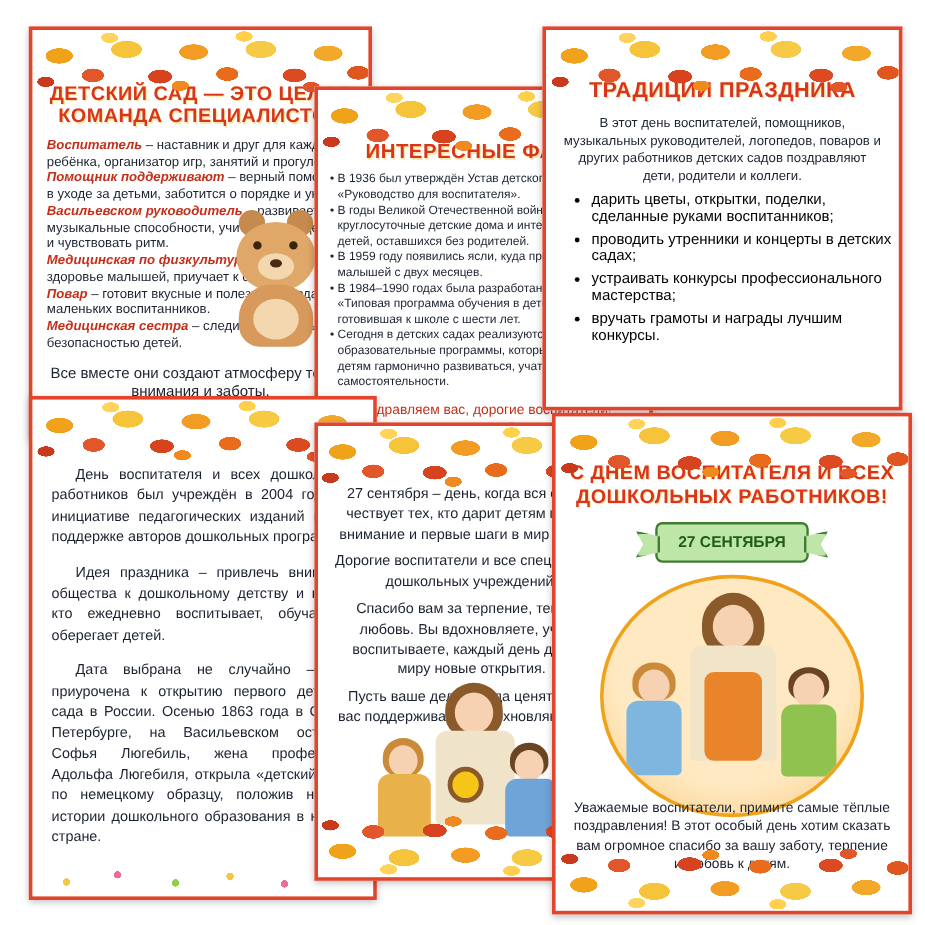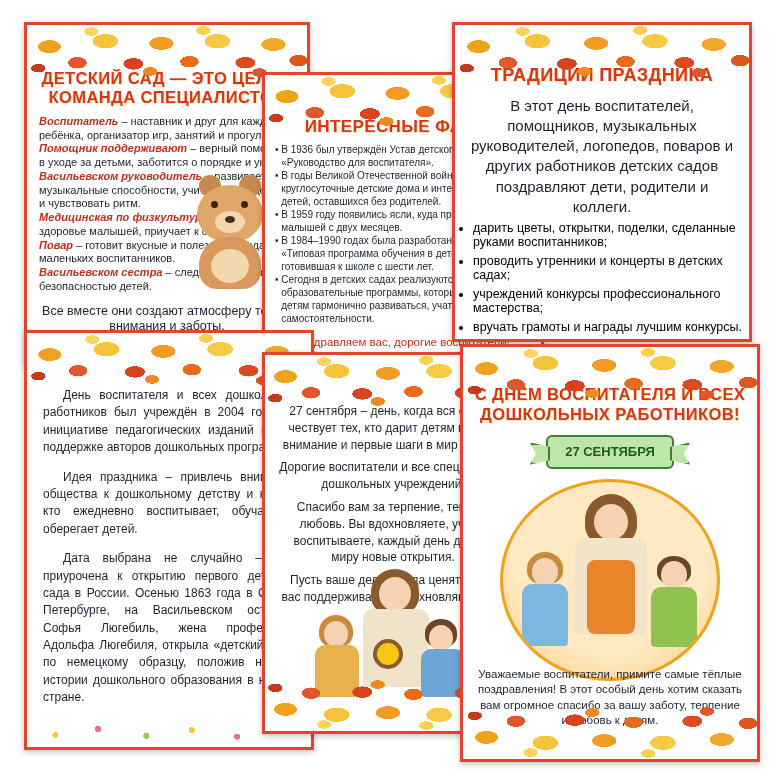--- a/index.html
+++ b/index.html
@@ -45,36 +45,36 @@
 
   .c-title{
     text-align:center;font-weight:bold;color:#d8351a;
     letter-spacing:.4px;line-height:1.15;
     text-shadow:1px 1px 0 #ffe9a8;
   }
   .c-body{color:#1c2330;}
   .c-body b{color:#c3301a;font-style:italic;}
   .just{text-align:justify;}
   ul{margin:4px 0 0 0;padding-left:18px;}
-  li{margin-bottom:5px;}
+  li{margin-bottom:5px;margin-left:20px;}
 
   
   #card-team{left:24px;top:22px;width:286px;height:344px;}
   #card-team .c-title{font-size:16.5px;margin-top:44px;}
   #card-team .c-body{font-size:11px;padding:8px 12px 0 12px;line-height:1.25;}
   #card-team .closing{font-size:12.5px;margin-top:10px;text-align:center;color:#1c2330;}
 
   #card-facts{left:262px;top:72px;width:282px;height:310px;}
   #card-facts .c-title{font-size:17px;margin-top:42px;}
   #card-facts .c-body{font-size:10px;padding:6px 12px 0 10px;line-height:1.3;}
   #card-facts .greet{font-size:11.5px;color:#c3301a;text-align:center;margin-top:10px;line-height:1.35;}
 
   #card-trad{left:452px;top:22px;width:300px;height:320px;}
   #card-trad .c-title{font-size:18px;margin-top:40px;}
-  #card-trad .c-body{font-size:15px;padding:10px 14px 0 14px;line-height:1.35;text-align:center;}
+  #card-trad .c-body{font-size:11px;padding:10px 14px 0 14px;line-height:1.35;text-align:center;}
   #card-trad .sub{font-weight:bold;color:#c3301a;text-align:center;margin:10px 0 2px;font-size:13px;}
   #card-trad ul{text-align:left;font-size:12.5px;}
   #card-trad .foot{font-size:11px;padding:6px 12px 0;color:#1c2330;text-align:center;}
 
   #card-hist{left:24px;top:330px;width:290px;height:420px;}
   #card-hist .c-body{font-size:12px;padding:54px 16px 0 16px;line-height:1.45;}
   #card-hist p{margin:0 0 12px 0;text-indent:20px;}
 
   #card-sept{left:262px;top:352px;width:262px;height:382px;}
   #card-sept .c-body{font-size:12px;padding:48px 14px 0 14px;line-height:1.4;text-align:center;}
@@ -129,21 +129,21 @@
 
   <div class="card" id="card-team">
     <div class="leaves top"></div>
     <div class="c-title">ДЕТСКИЙ САД — ЭТО ЦЕЛАЯ КОМАНДА СПЕЦИАЛИСТОВ</div>
     <div class="c-body">
       <div><b>Воспитатель</b><span> – наставник и друг для каждого ребёнка, организатор игр, занятий и прогулок.</span></div>
       <div><b>Помощник поддерживают</b><span> – верный помощник в уходе за детьми, заботится о порядке и уюте.</span></div>
       <div><b>Васильевском руководитель</b><span> – развивает музыкальные способности, учит петь, танцевать и чувствовать ритм.</span></div>
       <div><b>Медицинская по физкультуре</b><span> – укрепляет здоровье малышей, приучает к спорту.</span></div>
       <div><b>Повар</b><span> – готовит вкусные и полезные блюда для маленьких воспитанников.</span></div>
-      <div><b>Васильевском сестра</b><span> – следит за здоровьем и безопасностью детей.</span></div>
+      <div><b>Медицинская сестра</b><span> – следит за здоровьем и безопасностью детей.</span></div>
       <div class="closing">Все вместе они создают атмосферу тепла, внимания и заботы.</div>
     </div>
 
     <div class="fig" style="left:150px;top:150px;width:110px;height:120px;">
       <div style="position:absolute;left:22px;top:0;width:22px;height:22px;border-radius:50%;background:#c68a4e;"></div>
       <div style="position:absolute;left:62px;top:0;width:22px;height:22px;border-radius:50%;background:#c68a4e;"></div>
       <div style="position:absolute;left:20px;top:10px;width:66px;height:58px;border-radius:50%;background:#e0a868;"></div>
       <div style="position:absolute;left:38px;top:36px;width:30px;height:22px;border-radius:50%;background:#f3d7ae;"></div>
       <div style="position:absolute;left:48px;top:41px;width:10px;height:7px;border-radius:50%;background:#4a2a14;"></div>
       <div style="position:absolute;left:34px;top:26px;width:7px;height:7px;border-radius:50%;background:#3a2310;"></div>
@@ -186,21 +186,21 @@
     </div>
   </div>
 
   <div class="card" id="card-trad">
     <div class="leaves top"></div>
     <div class="c-title">ТРАДИЦИИ ПРАЗДНИКА</div>
     <div class="c-body">В этот день воспитателей, помощников, музыкальных руководителей, логопедов, поваров и других работников детских садов поздравляют дети, родители и коллеги.</div>
     <ul>
       <li>дарить цветы, открытки, поделки, сделанные руками воспитанников;</li>
       <li>проводить утренники и концерты в детских садах;</li>
-      <li>учреждений конкурсы профессионального мастерства;</li>
+      <li>устраивать конкурсы профессионального мастерства;</li>
       <li>вручать грамоты и награды лучшим конкурсы.</li>
     </ul>
   </div>
 
   <div class="card" id="card-hist">
     <div class="leaves top"></div>
     <div class="c-body just">
       <p>День воспитателя и всех дошкольных работников был учреждён в 2004 году по инициативе педагогических изданий и при поддержке авторов дошкольных программ.</p>
       <p>Идея праздника – привлечь внимание общества к дошкольному детству и к тем, кто ежедневно воспитывает, обучает и оберегает детей.</p>
       <p>Дата выбрана не случайно – она приурочена к открытию первого детского сада в России. Осенью 1863 года в Санкт-Петербурге, на Васильевском острове, Софья Люгебиль, жена профессора Адольфа Люгебиля, открыла «детский сад» по немецкому образцу, положив начало истории дошкольного образования в нашей стране.</p>

